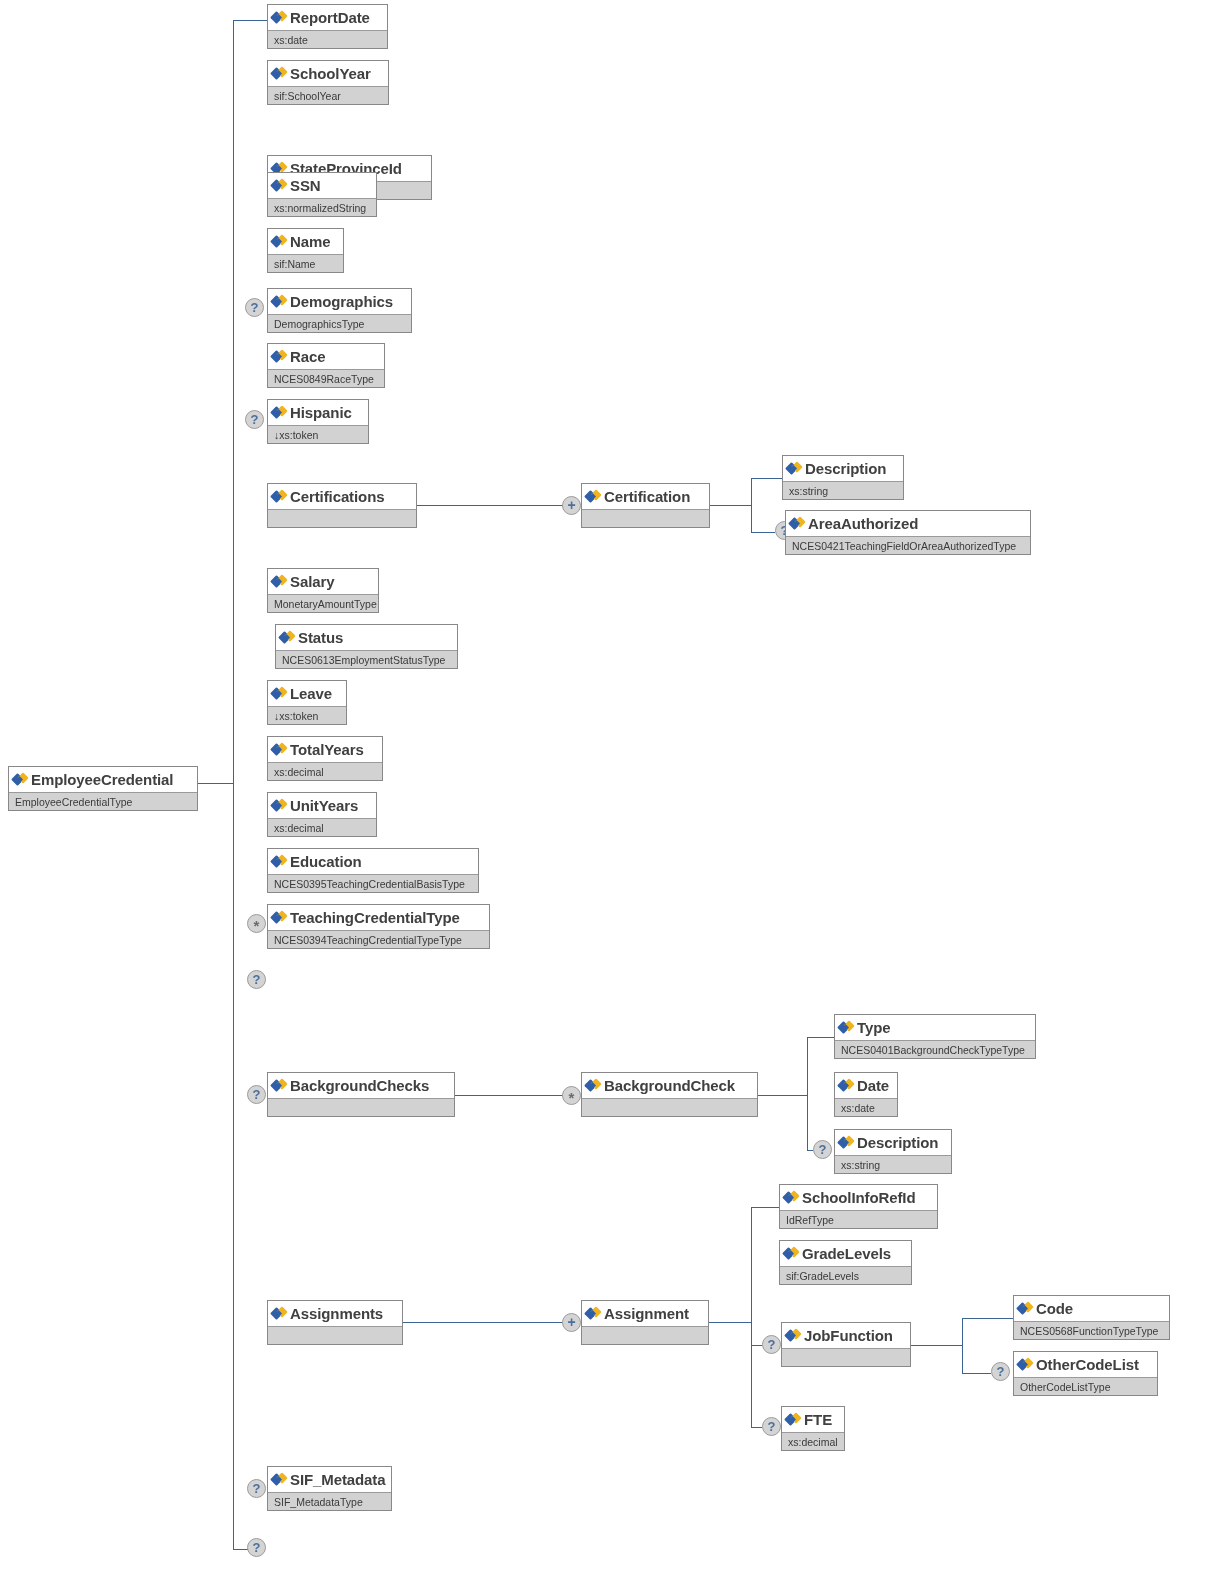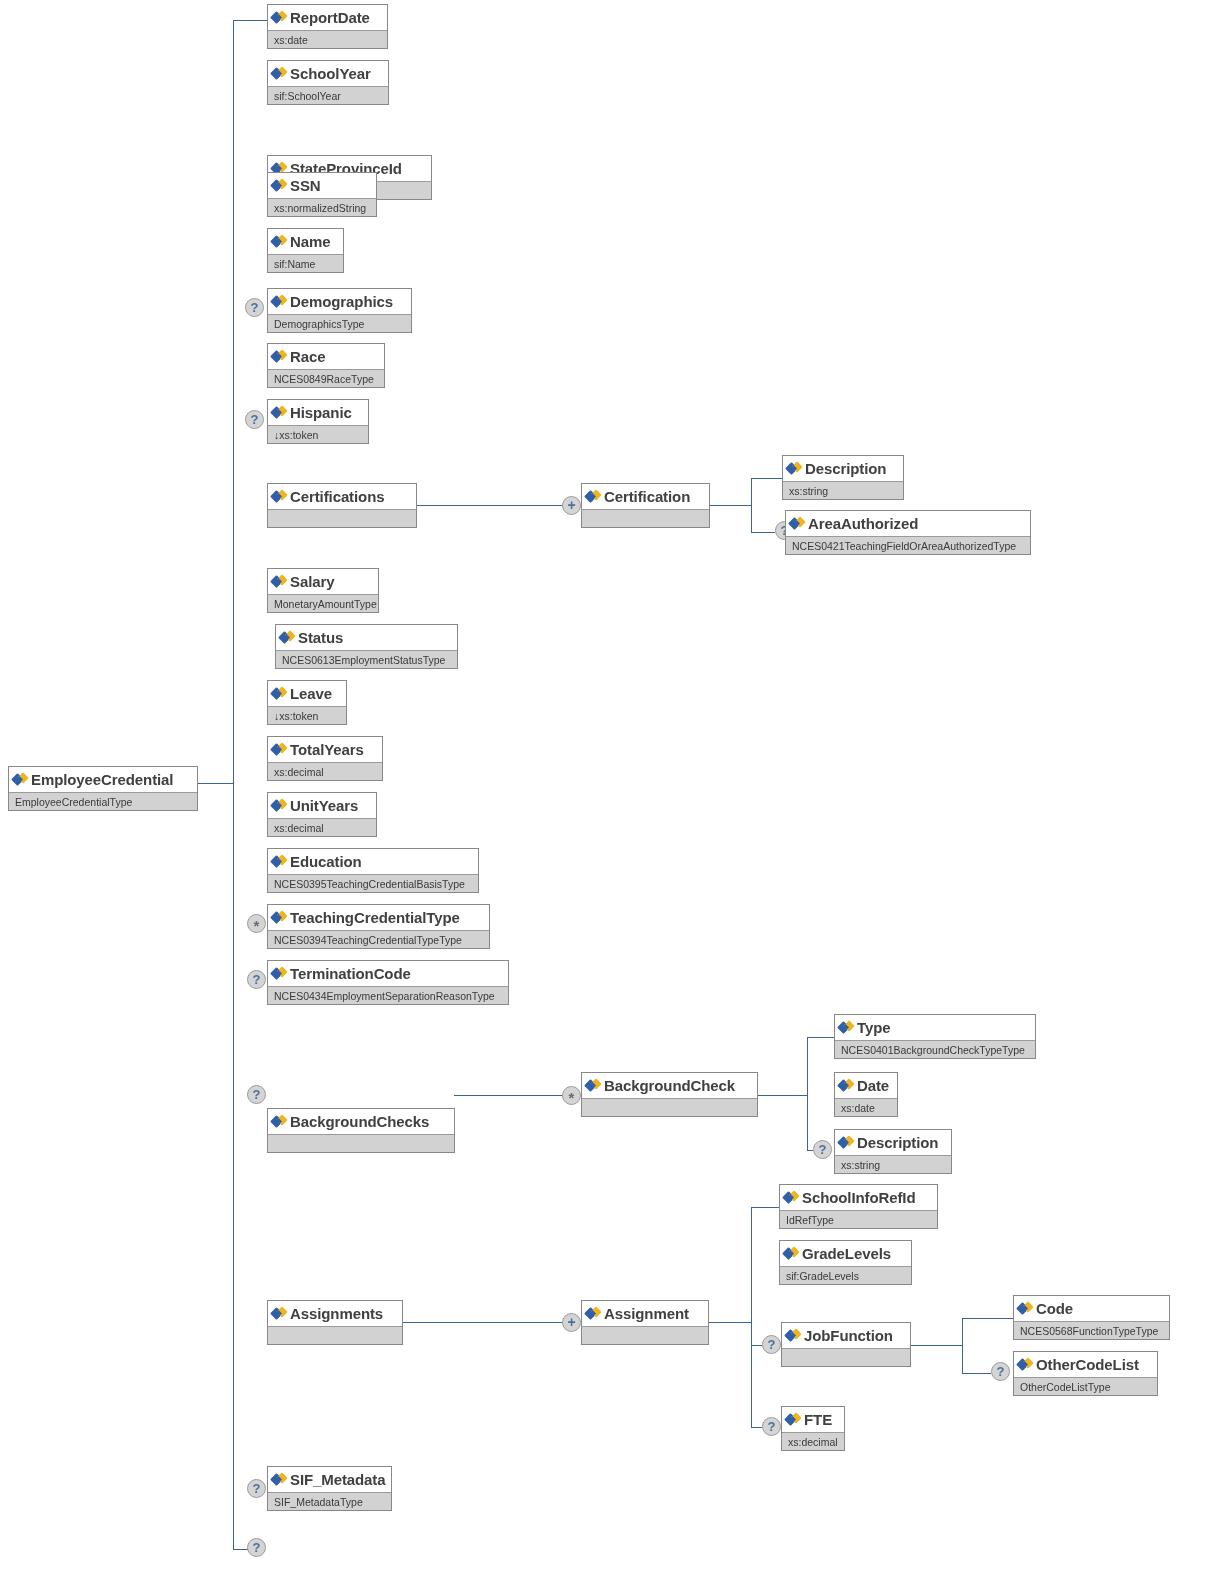--- a/index.html
+++ b/index.html
@@ -379,34 +379,23 @@
           <i class="d1"></i>
           <i class="d2"></i>
           <i class="d3"></i>
         </span>
       <span class="nm">TeachingCredentialType</span>
     </div>
     <div class="typ">NCES0394TeachingCredentialTypeType</div>
   </div>
 
   <div class="badge" style="left:247px;top:970px;"><span>?</span></div>
-  <div class="node" style="left:267px;top:960px;width:242px;">
-    <div class="hdr">
-      <span class="eicon">
-          <i class="d1"></i>
-          <i class="d2"></i>
-          <i class="d3"></i>
-        </span>
-      <span class="nm">TerminationCode</span>
-    </div>
-    <div class="typ">NCES0434EmploymentSeparationReasonType</div>
-  </div>
 
   <div class="badge" style="left:247px;top:1085px;"><span>?</span></div>
-  <div class="node empty" style="left:267px;top:1072px;width:188px;margin-top:36px;">
+  <div class="node empty" style="left:267px;top:1072px;width:188px;">
     <div class="hdr">
       <span class="eicon">
           <i class="d1"></i>
           <i class="d2"></i>
           <i class="d3"></i>
         </span>
       <span class="nm">BackgroundChecks</span>
     </div>
     <div class="typ"></div>
   </div>

